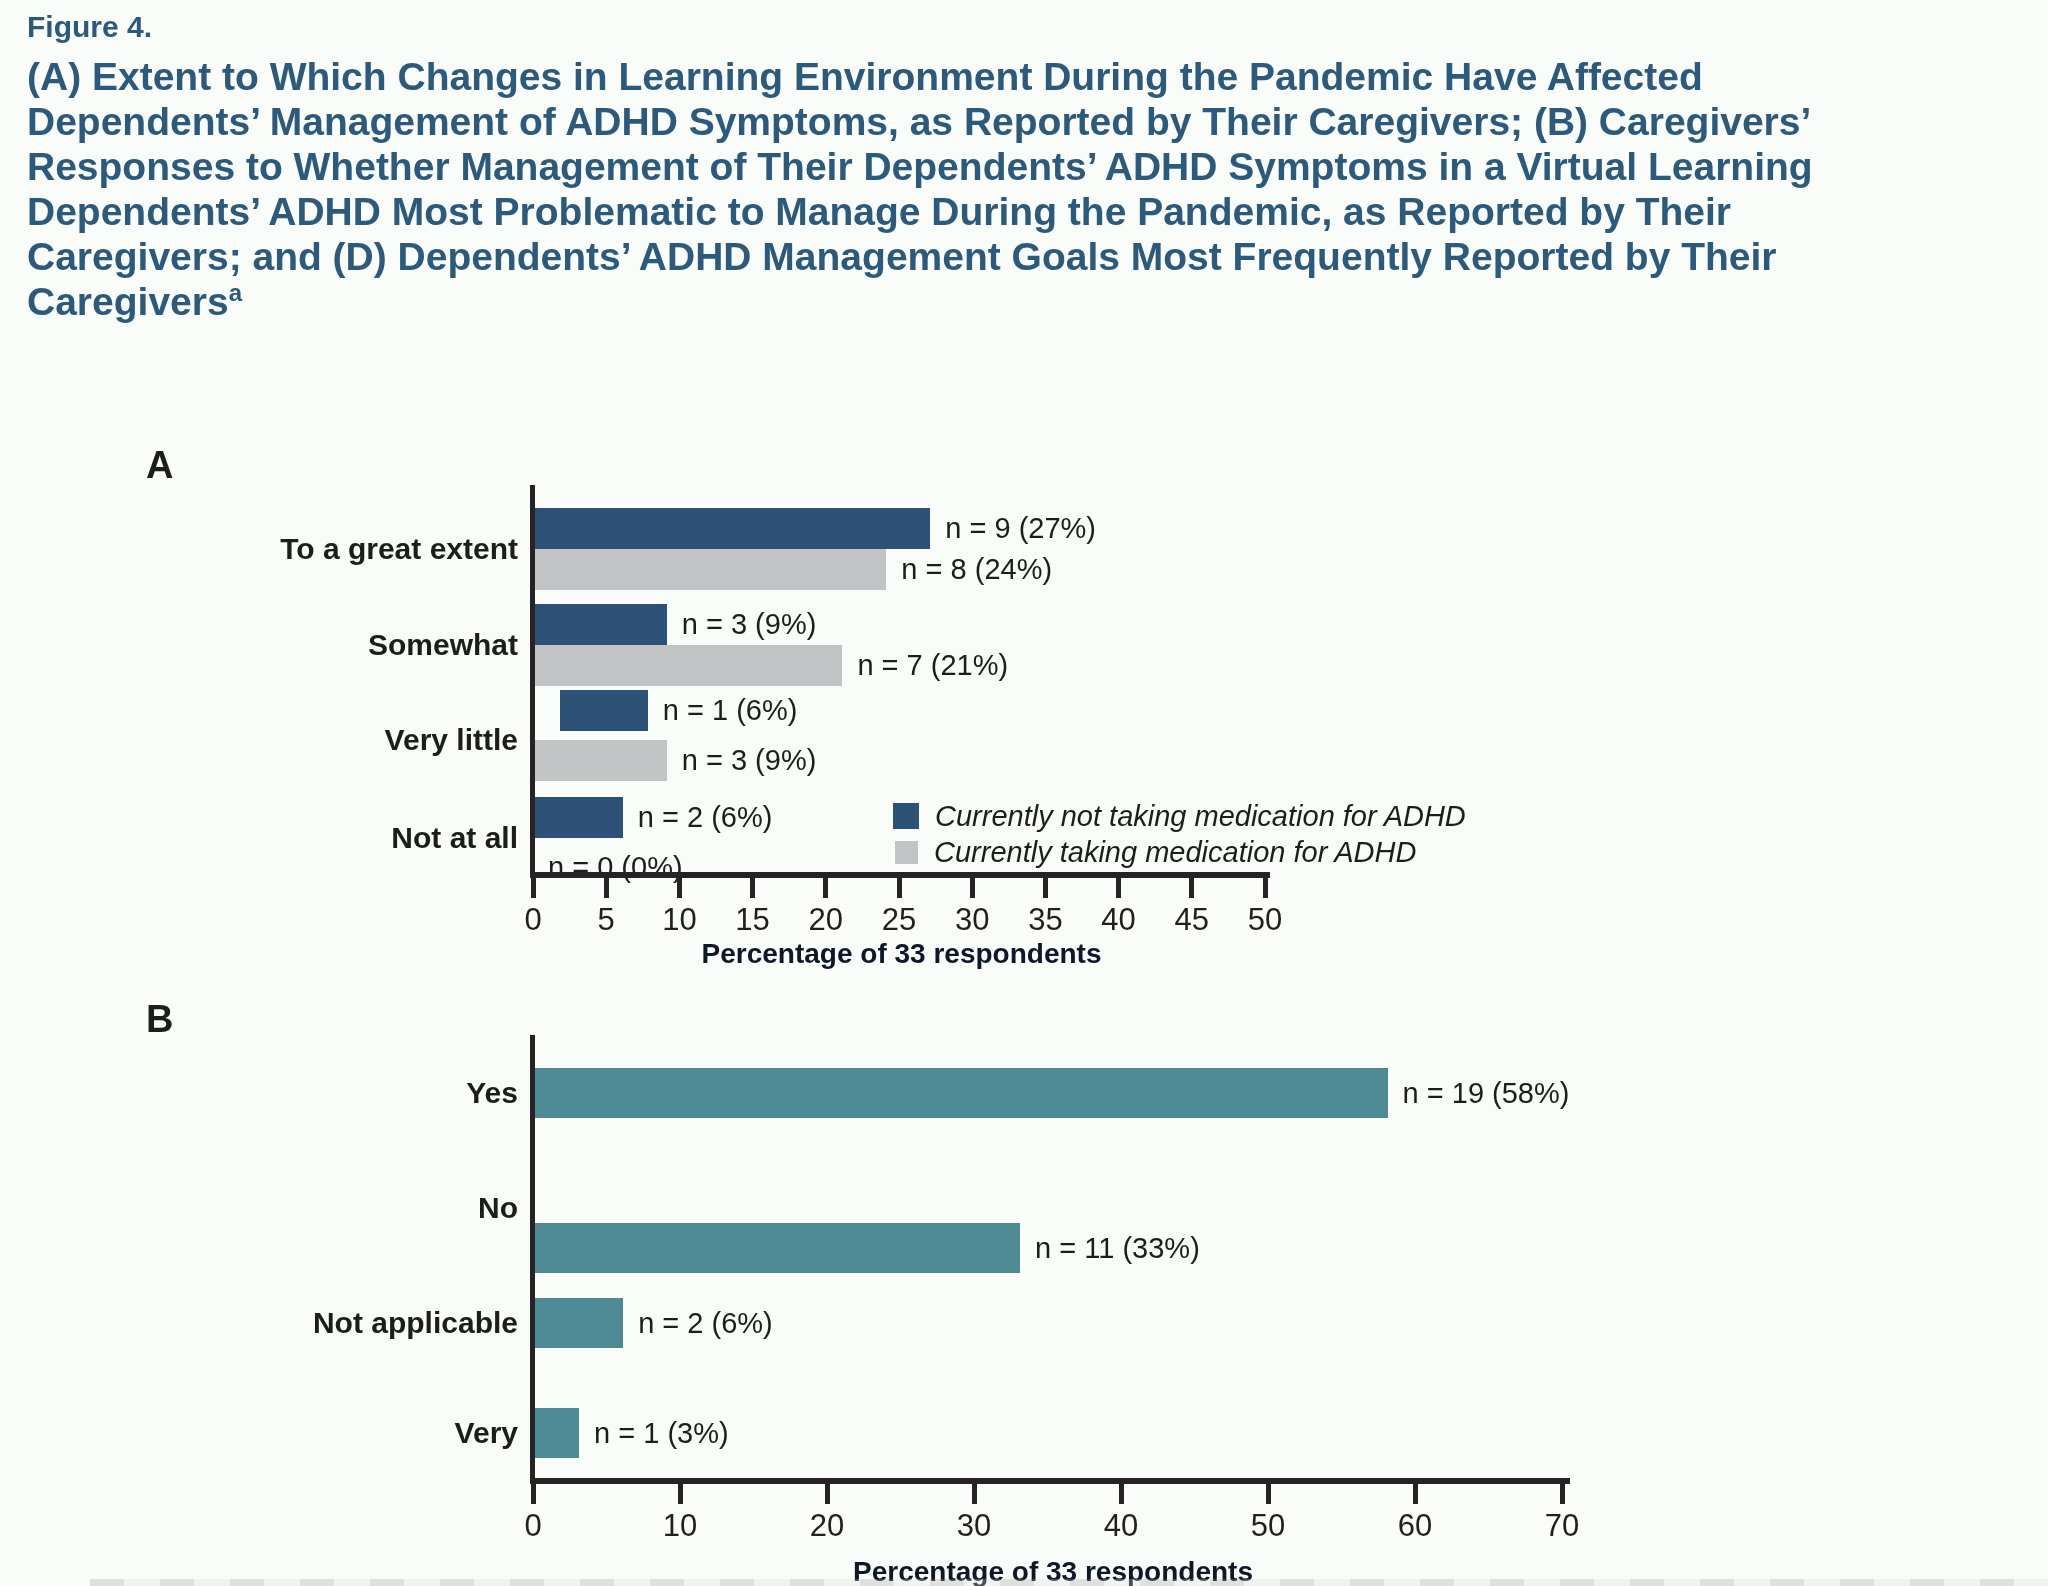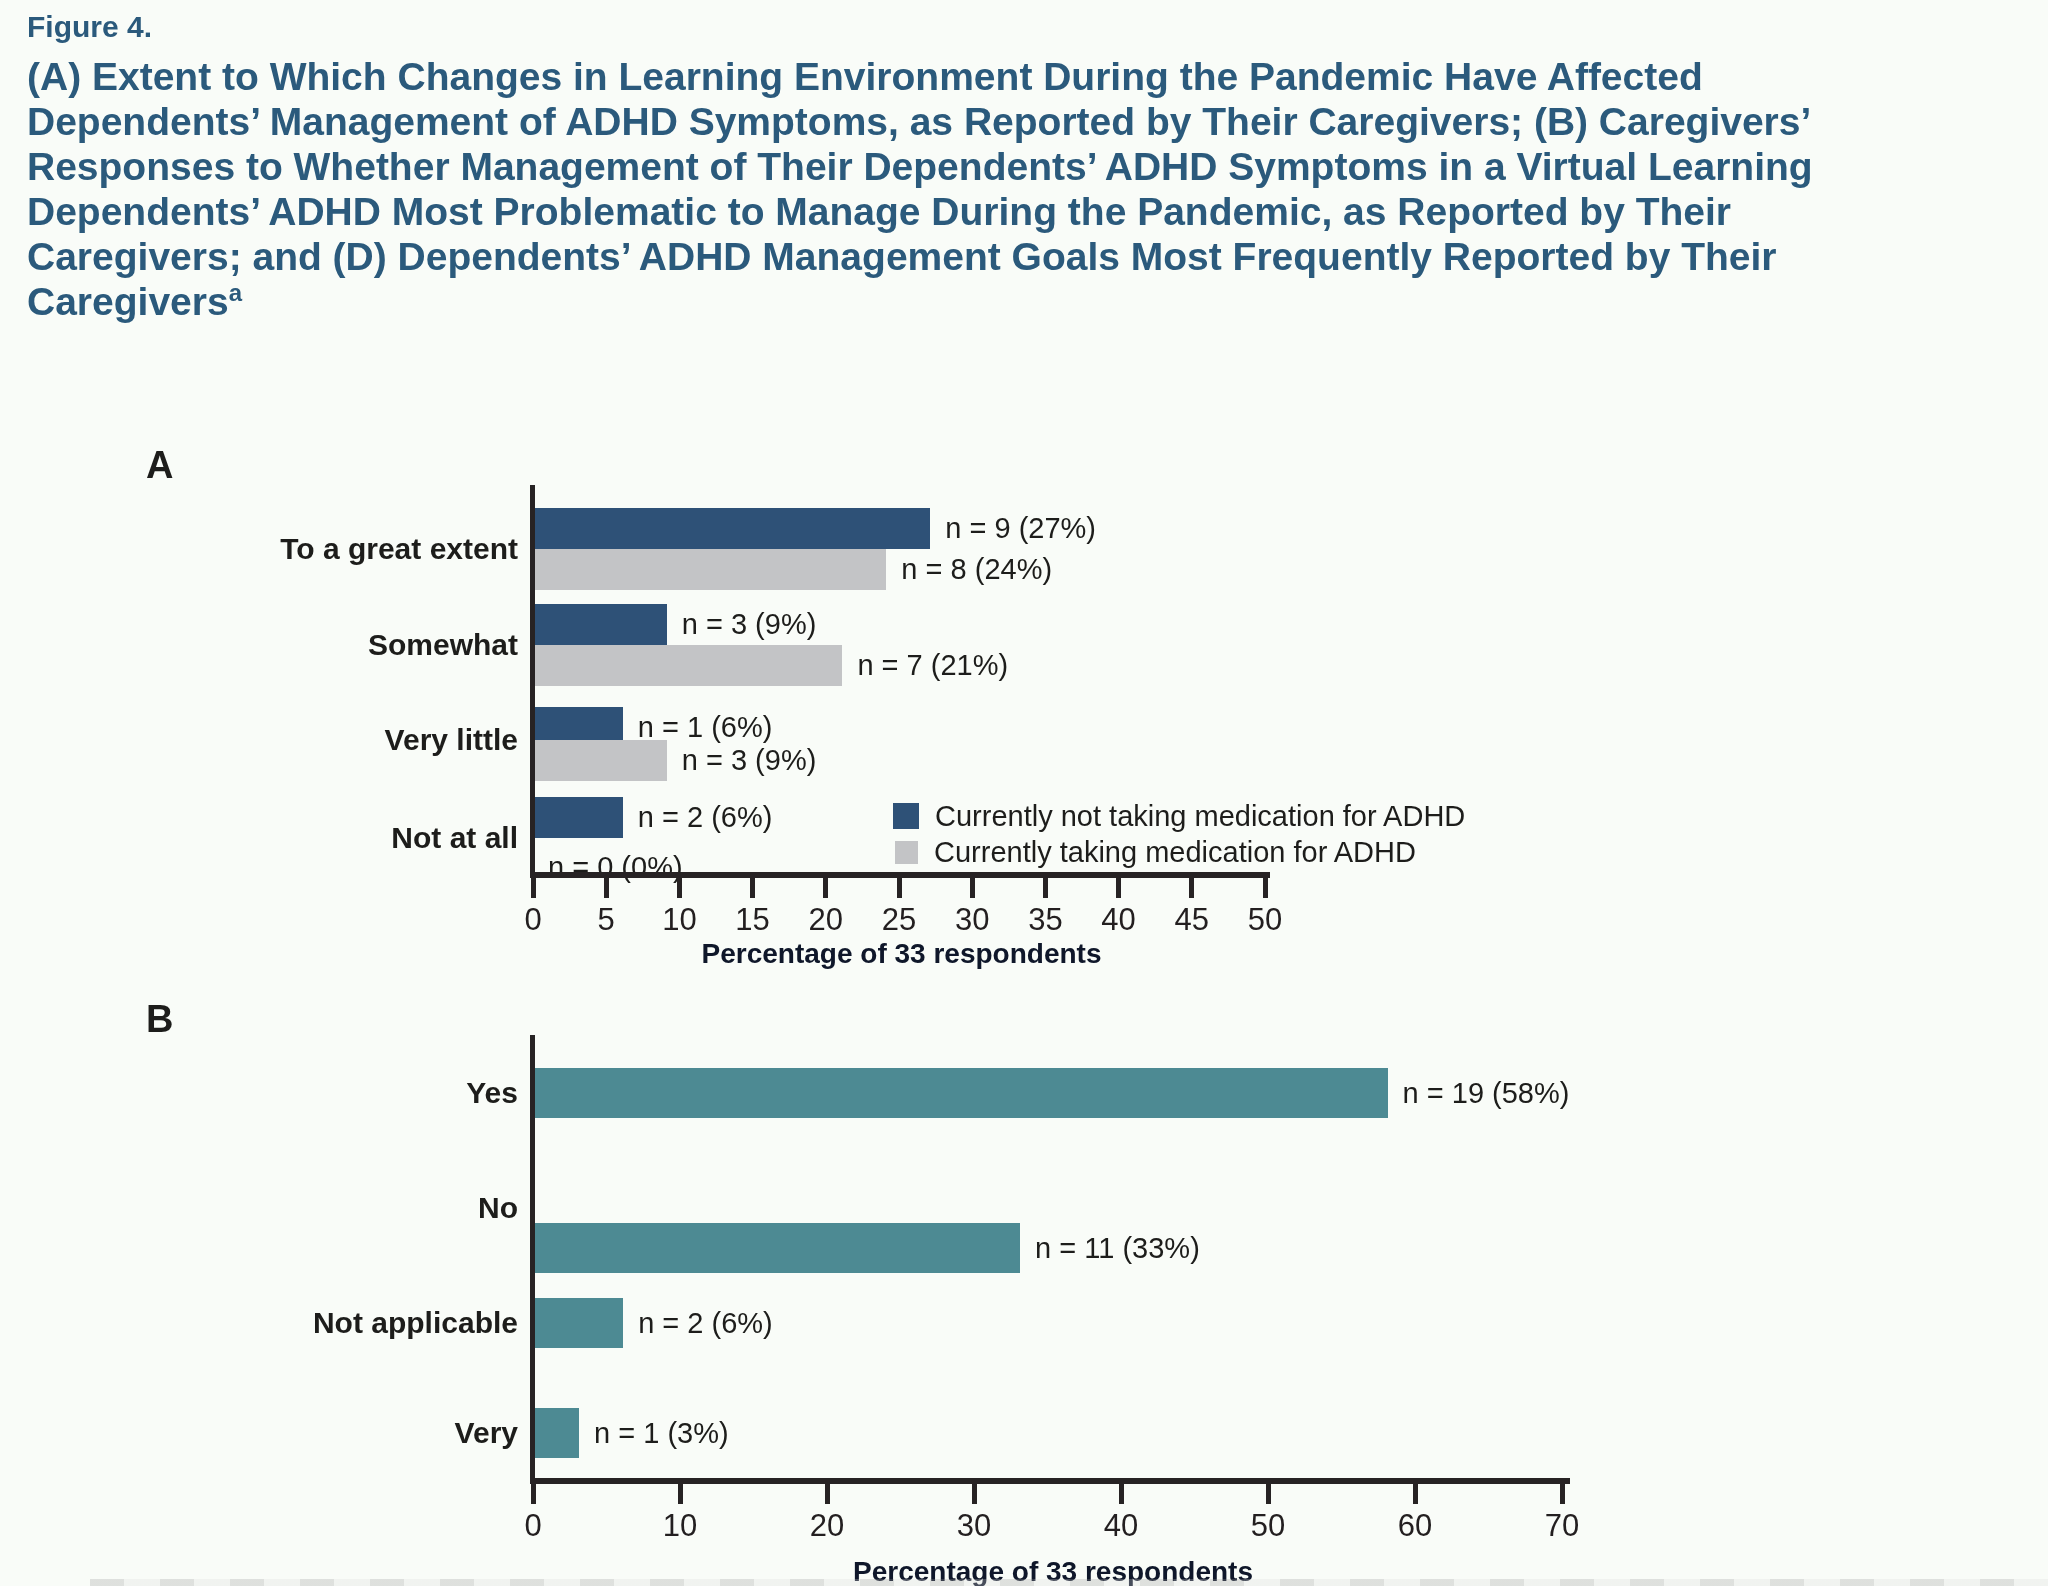--- a/index.html
+++ b/index.html
@@ -76,37 +76,37 @@
 
   <div class="row" style="top:604px;">
     <div class="bar h41" style="background-color: rgb(46, 81, 119); width: 131.76px;"></div>
     <span class="val">n = 3 (9%)</span>
   </div>
   <div class="row" style="top:645px;">
     <div class="bar h41" style="background-color: rgb(195, 196, 198); width: 307.44px;"></div>
     <span class="val">n = 7 (21%)</span>
   </div>
 
-  <div class="row" style="top:707px;">
+  <div class="row" style="top:690px;margin-left:25px;">
     <div class="bar h41" style="background-color: rgb(46, 81, 119); width: 87.84px;"></div>
     <span class="val">n = 1 (6%)</span>
   </div>
   <div class="row" style="top:740px;">
     <div class="bar h41" style="background-color: rgb(195, 196, 198); width: 131.76px;"></div>
     <span class="val">n = 3 (9%)</span>
   </div>
 
   <div class="row" style="top:797px;">
     <div class="bar h41" style="background-color: rgb(46, 81, 119); width: 87.84px;"></div>
     <span class="val">n = 2 (6%)</span>
   </div>
 
   <div class="val-alone" style="left:548px;top:842px;">n = 0 (0%)</div>
 
-  <div class="legend" style="top:798px;">
+  <div class="legend" style="top:798px;font-style:italic;">
     <div class="legend-row">
       <span class="swatch" style="background-color: rgb(46, 81, 119);"></span>
       <span class="legend-text">Currently not taking medication for ADHD</span>
     </div>
     <div class="legend-row">
       <span class="swatch small" style="background-color: rgb(195, 196, 198);"></span>
       <span class="legend-text">Currently taking medication for ADHD</span>
     </div>
   </div>
 

